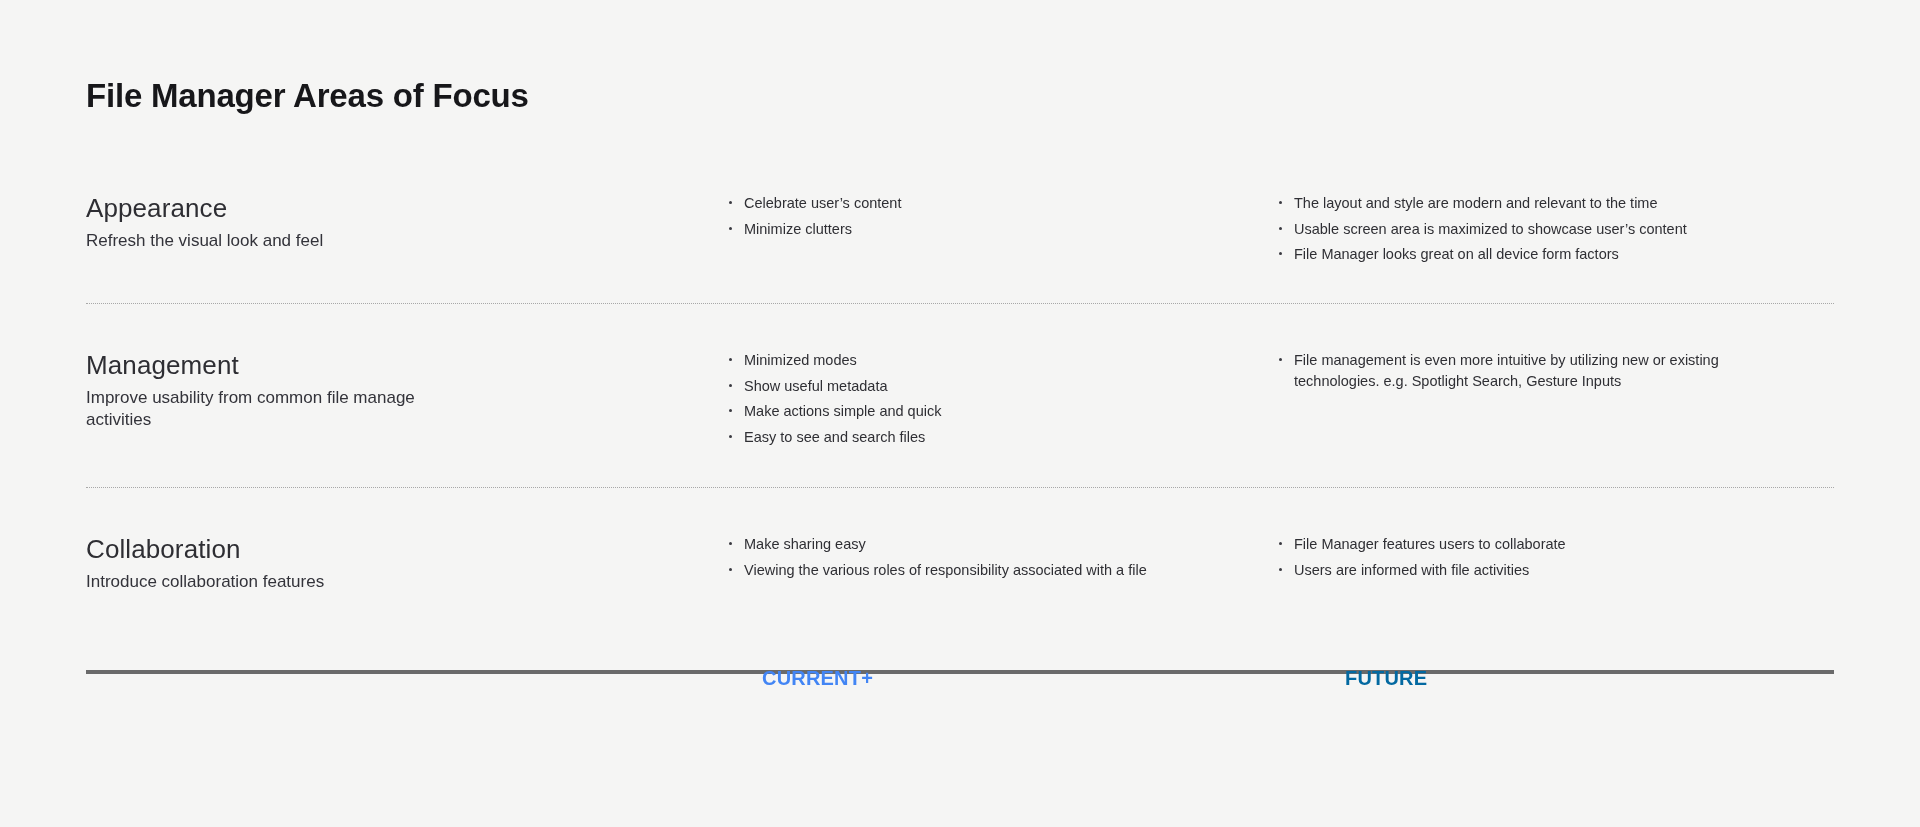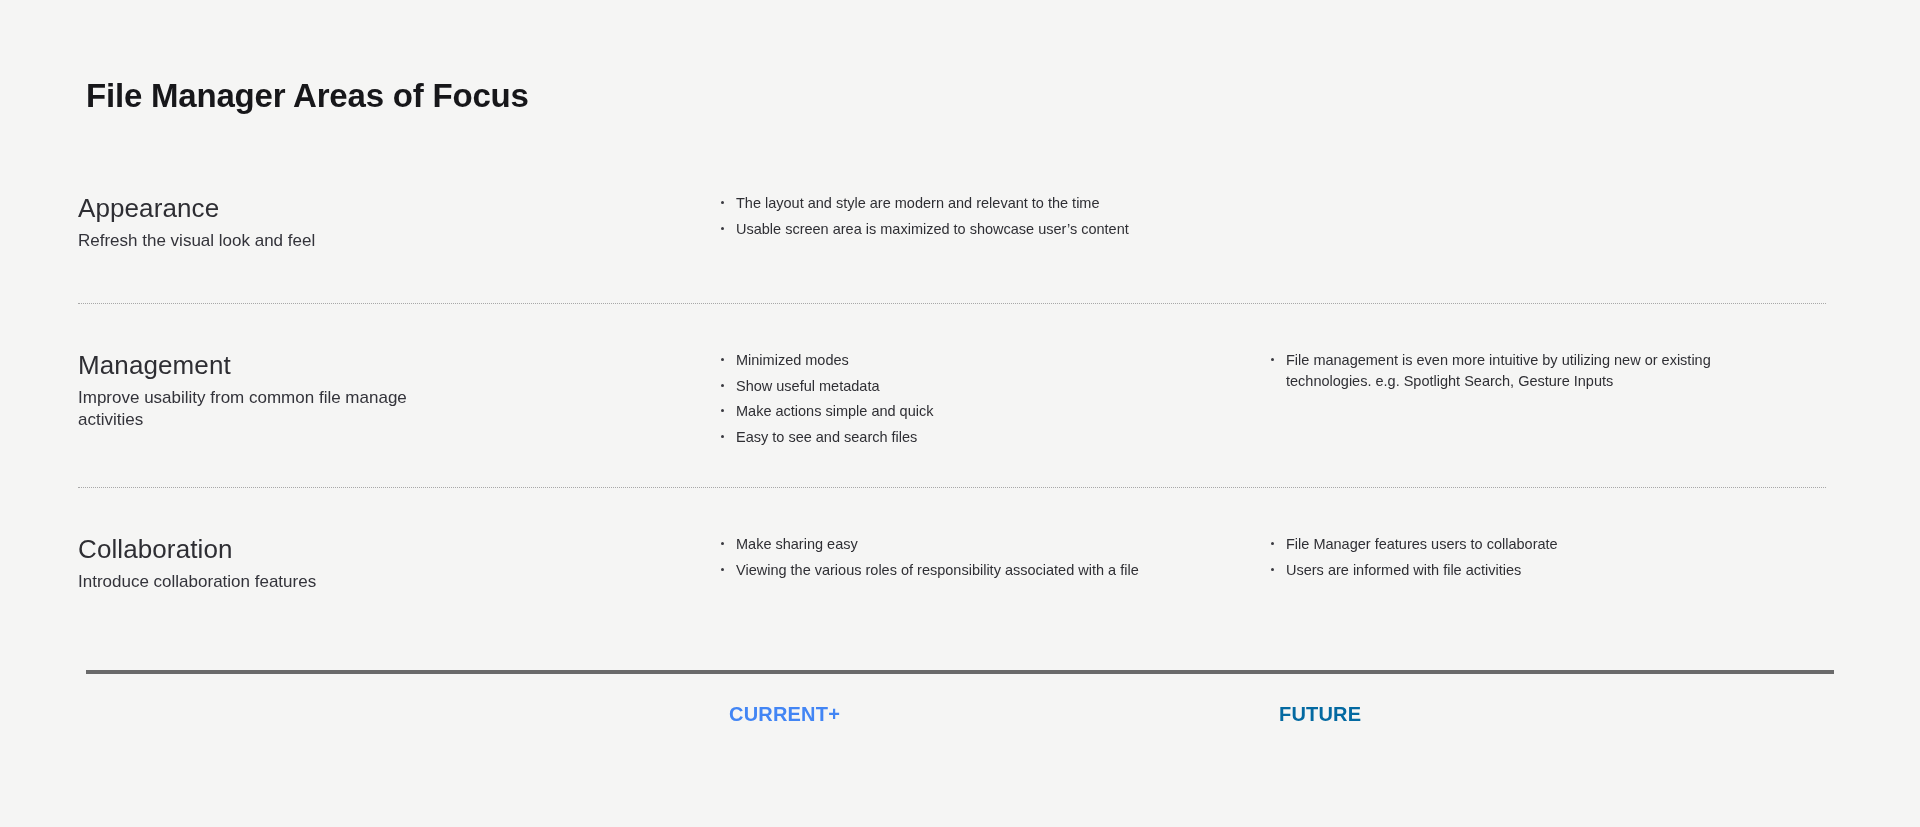--- a/index.html
+++ b/index.html
@@ -30,21 +30,21 @@
     font-size: 33px;
     font-weight: bold;
     letter-spacing: -0.2px;
     color: #17171a;
     line-height: 1.1;
   }
 
   
   .rows {
     position: absolute;
-    left: 78px;
+    left: 86px;
     top: 193px;
     width: 1748px;
   }
 
   .focus-row {
     display: flex;
     align-items: flex-start;
     box-sizing: border-box;
   }
 
@@ -122,23 +122,24 @@
     top: 670px;
     width: 1748px;
     height: 3.5px;
     background: #6a6a6a;
   }
 
   
   .legend {
     position: absolute;
     left: 86px;
-    top: 703px;
+    top: 667px;
     width: 1748px;
     display: flex;
+    gap: 33px;
   }
   .legend-spacer {
     width: 643px;
     flex: 0 0 643px;
   }
   .legend-current {
     width: 550px;
     flex: 0 0 550px;
     font-size: 20px;
     font-weight: bold;
@@ -168,24 +169,31 @@
 
   <div class="page-title">File Manager Areas of Focus</div>
 
   <div class="rows">
 
     <div class="focus-row row-1">
       <div class="col-label">
         <div class="row-title">Appearance</div>
         <div class="row-subtitle">Refresh the visual look and feel</div>
       </div>
+      <div class="col-current">
+        <ul class="bullets">
+          <li><span class="dot"></span><span>Celebrate user’s content</span></li>
+          <li><span class="dot"></span><span>Minimize clutters</span></li>
+        </ul>
+      </div>
       <div class="col-future">
         <ul class="bullets">
           <li><span class="dot"></span><span>The layout and style are modern and relevant to the time</span></li>
           <li><span class="dot"></span><span>Usable screen area is maximized to showcase user’s content</span></li>
+          <li><span class="dot"></span><span>File Manager looks great on all device form factors</span></li>
         </ul>
       </div>
     </div>
 
     <div class="spacer-a"></div>
     <div class="dotted-divider"></div>
     <div class="spacer-b"></div>
 
     <div class="focus-row row-2">
       <div class="col-label">

